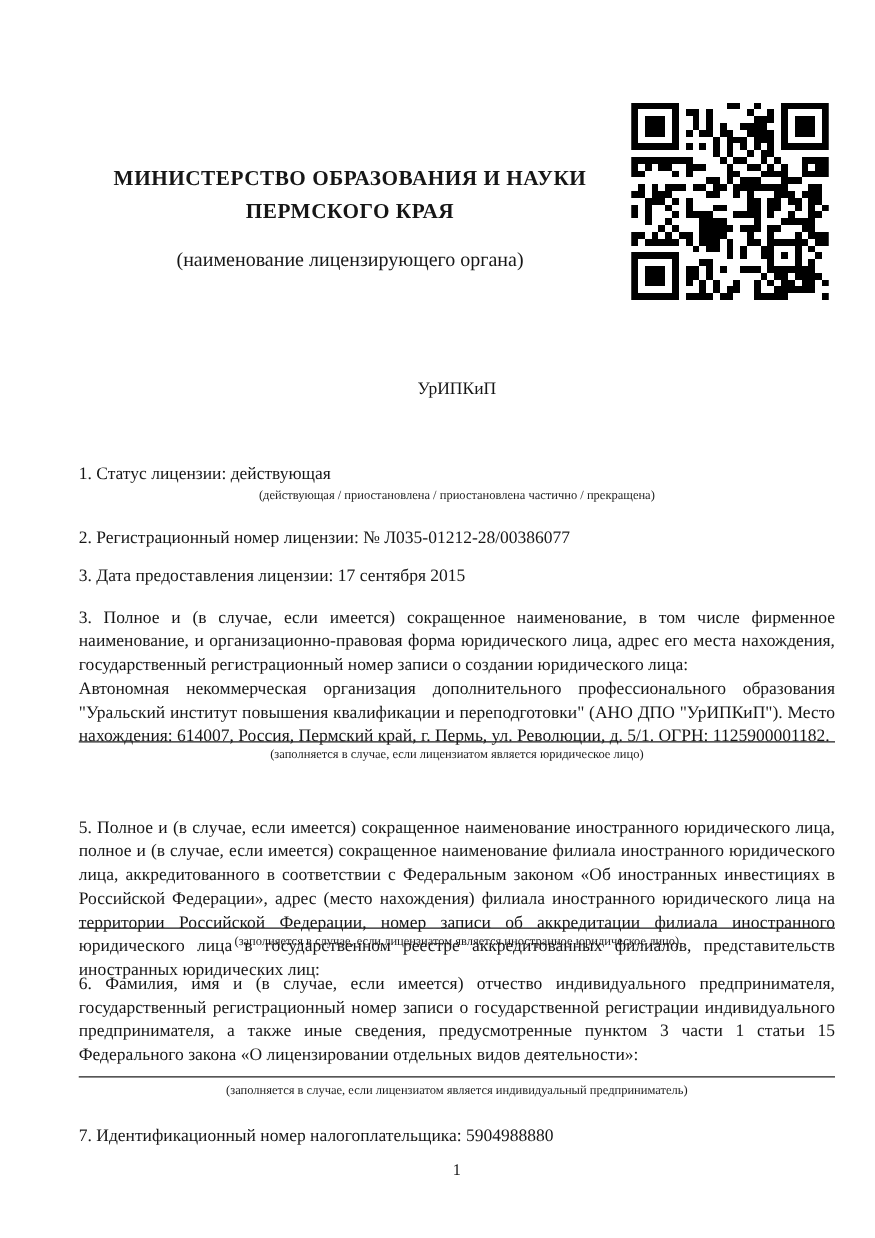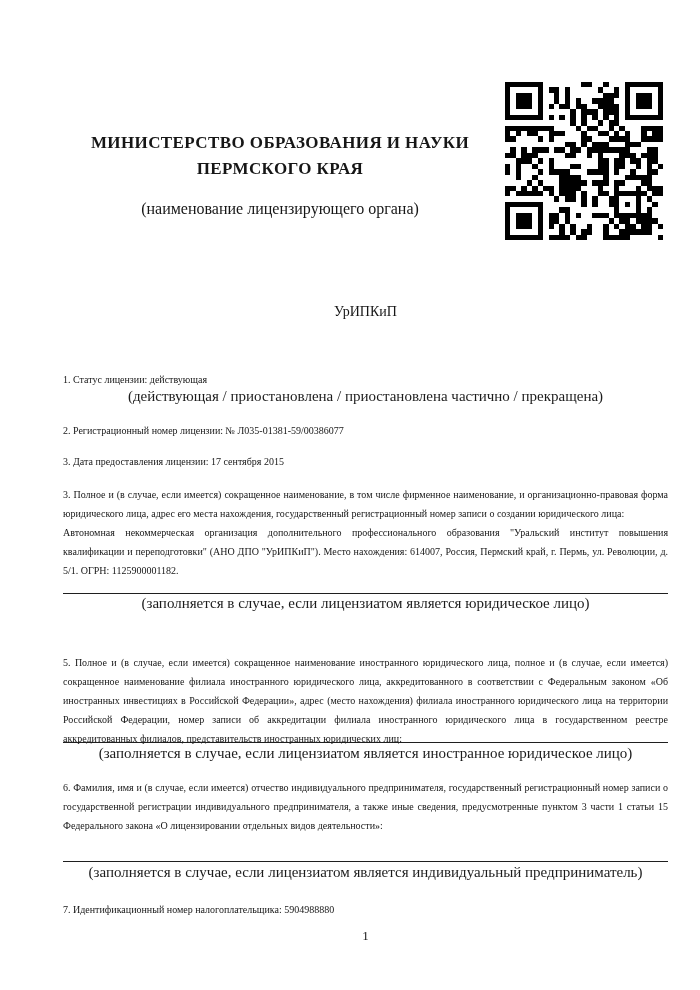--- a/index.html
+++ b/index.html
@@ -6,24 +6,24 @@
   body {
     width: 700px; height: 990px;
     background: #ffffff;
     font-family: "Liberation Serif", serif;
     color: #161616;
     position: relative;
     overflow: hidden;
   }
   .abs { position: absolute; }
   .content-block { left: 63px; width: 605px; }
-  .body-text { font-size: 10px; line-height: 19px; }
+  .body-text { font-size: 14px; line-height: 19px; }
   .justify { text-align: justify; }
   .center { text-align: center; }
-  .small-caption { font-size: 15px; line-height: 13px; color: #1c1c1c; }
+  .small-caption { font-size: 10px; line-height: 13px; color: #1c1c1c; }
   .ministry {
     left: 40px; top: 130px; width: 480px;
     text-align: center;
   }
   .ministry-name {
     font-weight: bold; font-size: 17px; line-height: 26px;
     letter-spacing: 0.4px;
   }
   .ministry-caption { font-size: 16px; margin-top: 18px; }
   .qr-box { left: 505px; top: 82px; width: 158px; height: 158px; }
@@ -466,21 +466,21 @@
     </svg>
 </div>
 
 <div class="abs content-block center title-block">
   <div>УрИПКиП</div>
 </div>
 
 <div class="abs content-block body-text" style="top:370px;">1. Статус лицензии: действующая</div>
 <div class="abs content-block center small-caption" style="top:390px;">(действующая / приостановлена / приостановлена частично / прекращена)</div>
 
-<div class="abs content-block body-text" style="top:421px;">2. Регистрационный номер лицензии: № Л035-01381-59/00386077</div>
+<div class="abs content-block body-text" style="top:421px;">2. Регистрационный номер лицензии: № Л035-01212-28/00386077</div>
 
 <div class="abs content-block body-text" style="top:452px;">3. Дата предоставления лицензии: 17 сентября 2015</div>
 
 <div class="abs content-block body-text justify" style="top:485px;">
   <div>3. Полное и (в случае, если имеется) сокращенное наименование, в том числе фирменное наименование, и организационно-правовая форма юридического лица, адрес его места нахождения, государственный регистрационный номер записи о создании юридического лица:</div>
   <div>Автономная некоммерческая организация дополнительного профессионального образования "Уральский институт повышения квалификации и переподготовки" (АНО ДПО "УрИПКиП"). Место нахождения: 614007, Россия, Пермский край, г. Пермь, ул. Революции, д. 5/1. ОГРН: 1125900001182.</div>
 </div>
 <div class="abs content-block rule" style="top:593px;"></div>
 <div class="abs content-block center small-caption" style="top:597px;">(заполняется в случае, если лицензиатом является юридическое лицо)</div>
 

